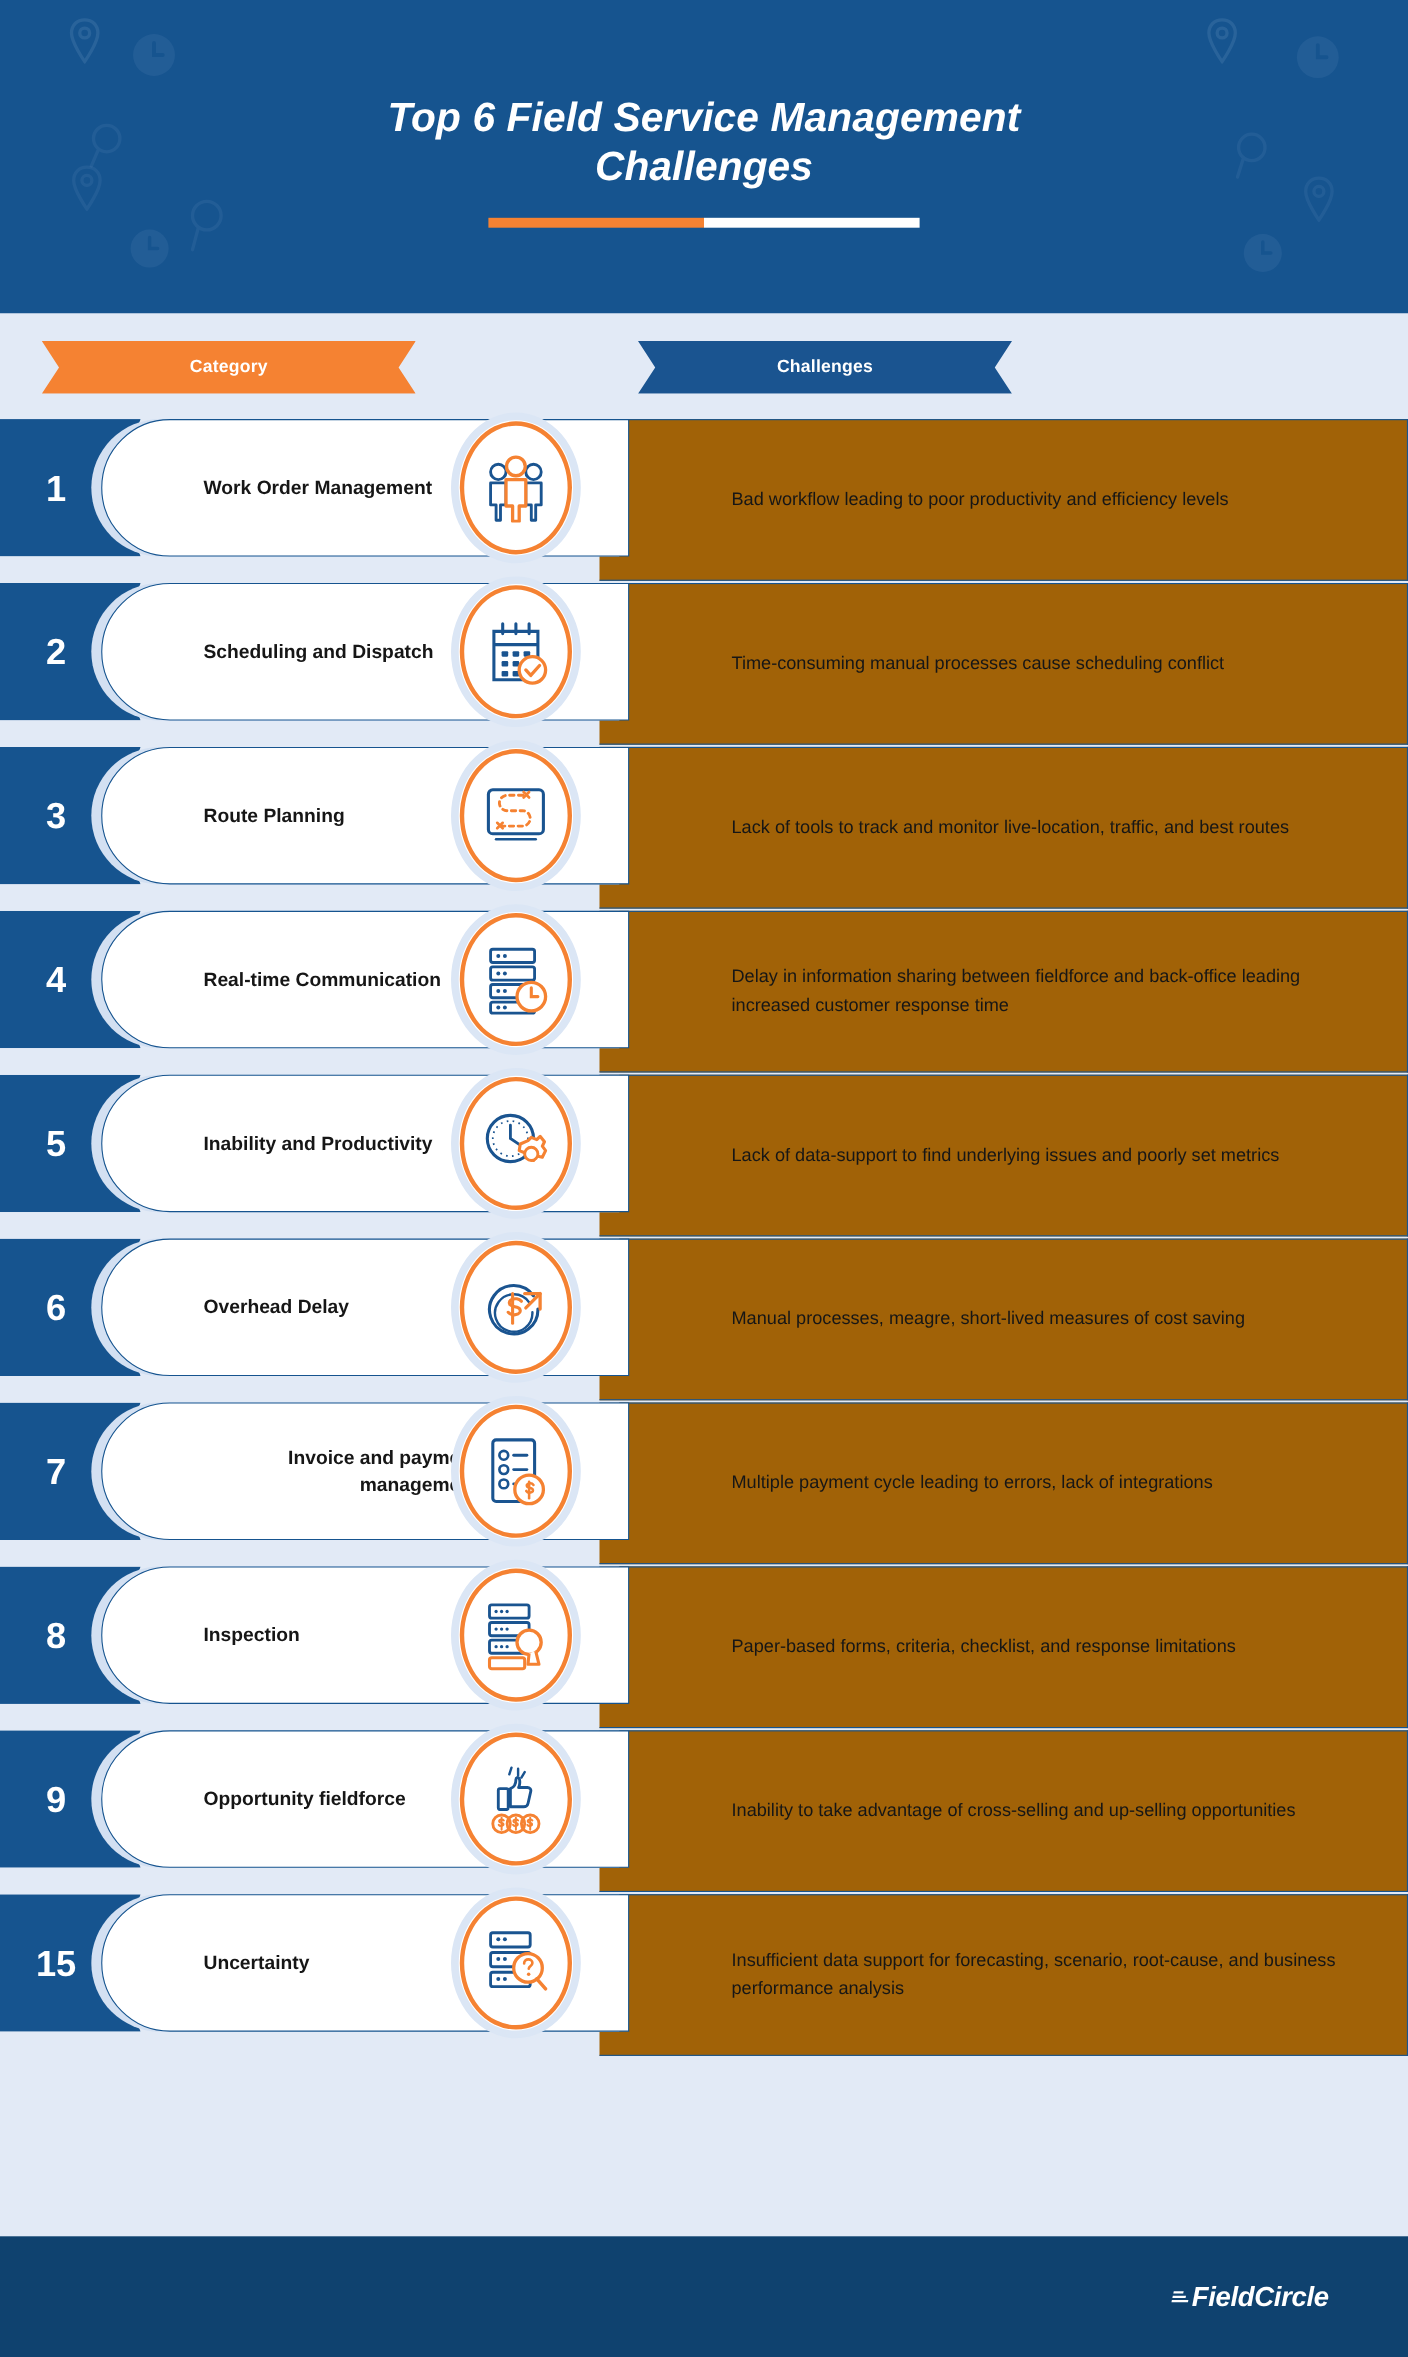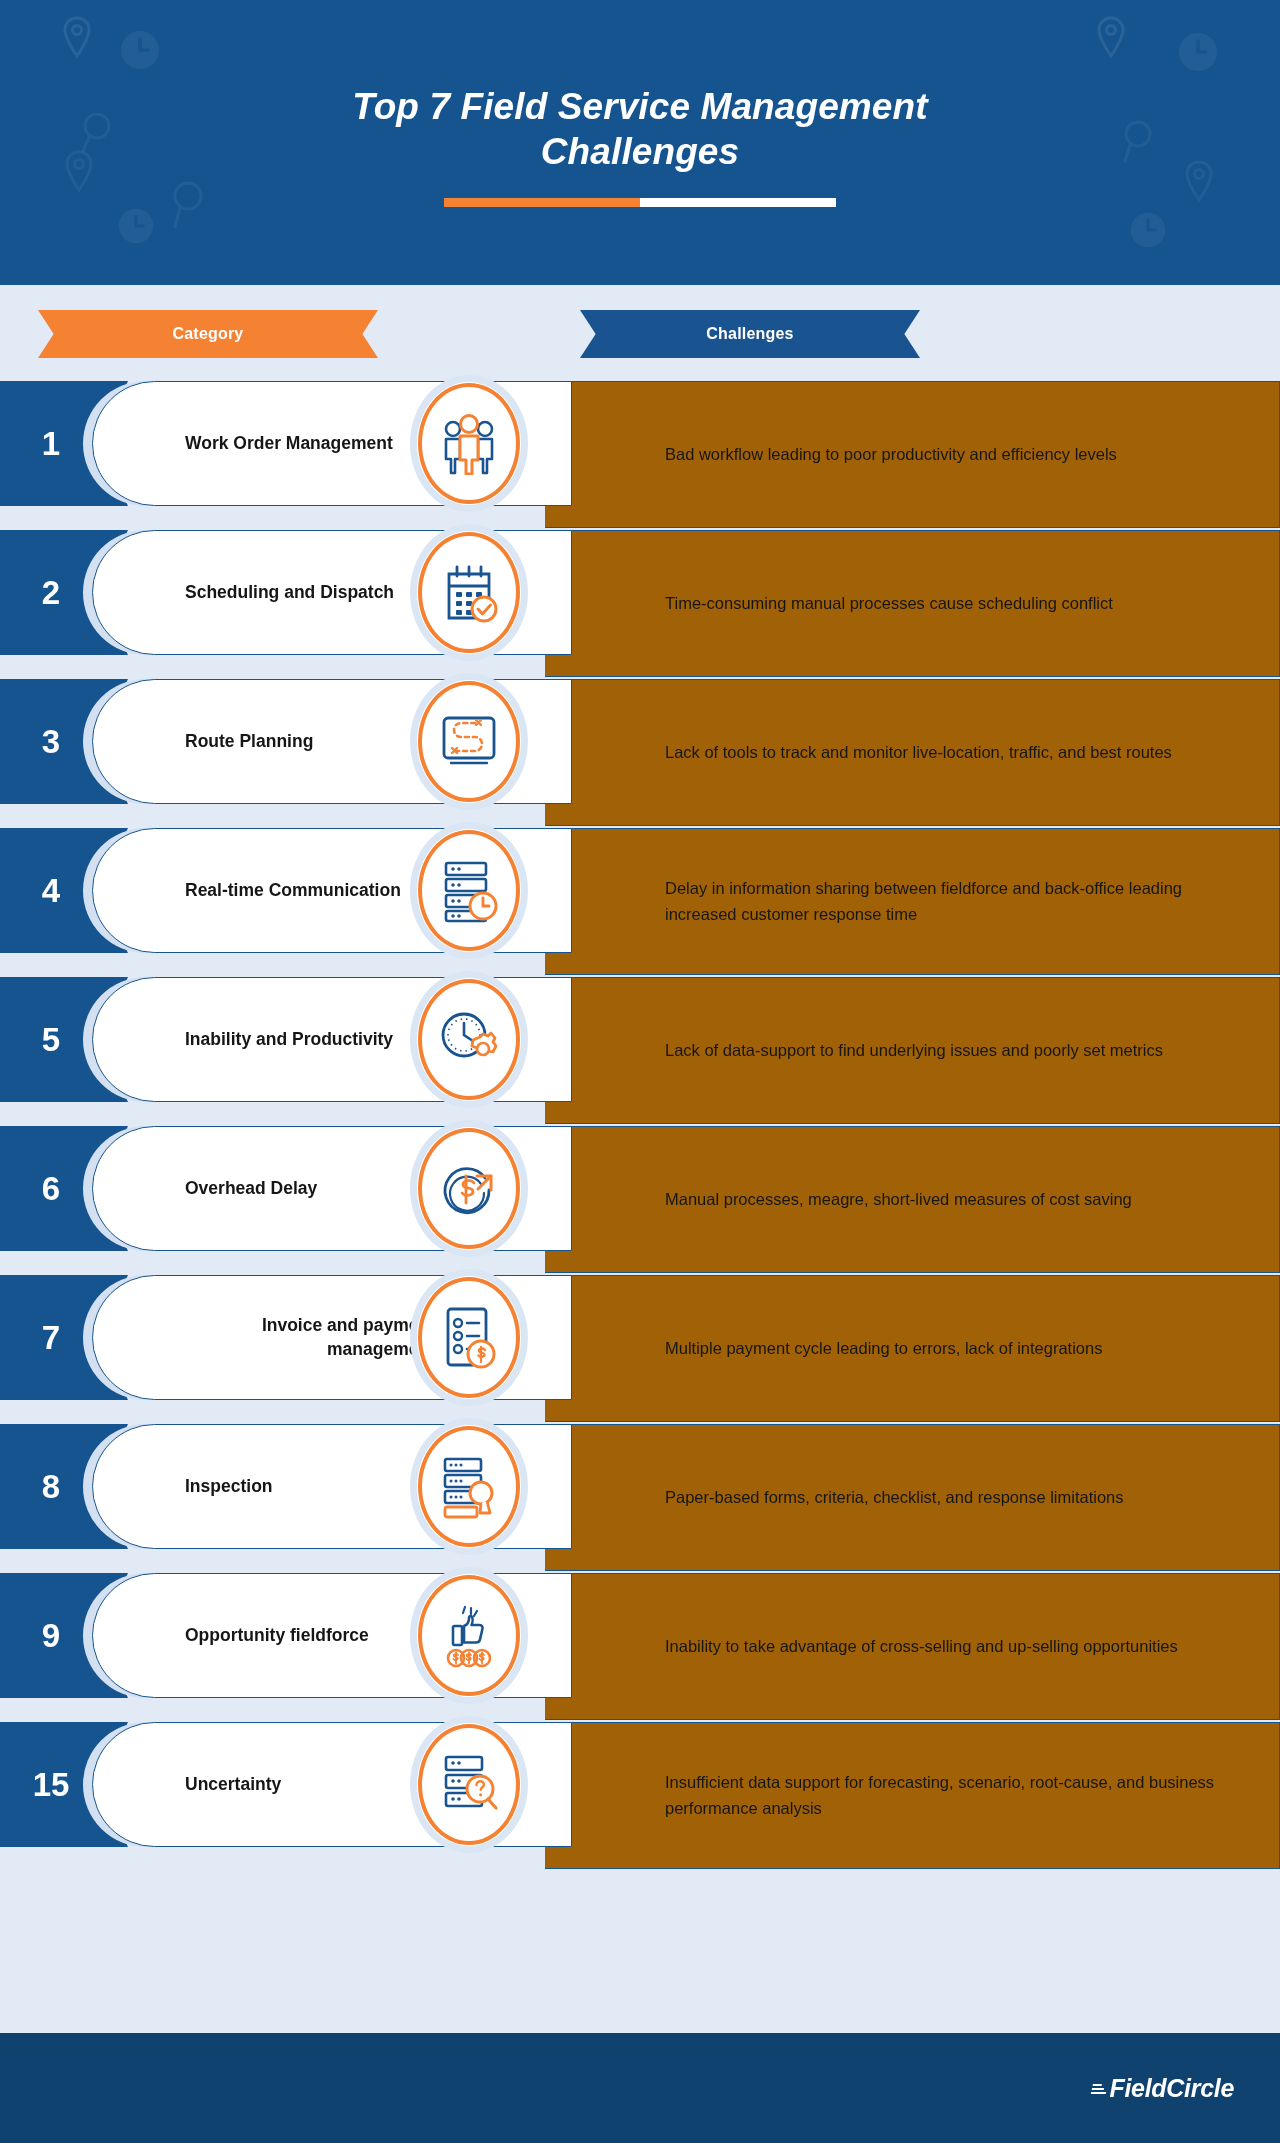--- a/index.html
+++ b/index.html
@@ -213,22 +213,23 @@
     left: 0;
     bottom: 0;
     width: 1280px;
     height: 110px;
     background: #0f426f;
     display: flex;
     align-items: center;
     justify-content: flex-end;
   }
   .logo {
-    margin-right: 46px;
-    display: flex;
+    margin-right: 72px;
+    display: flex;
+    align-items: center;
   }
   .logo-lines {
     display: inline-flex;
     flex-direction: column;
     justify-content: center;
     gap: 2px;
     margin-right: 2px;
     transform: skewX(-12deg);
   }
   .logo-lines i {
@@ -316,21 +317,21 @@
           </svg>
       </span>
       <span class="deco" style="left:1128px;top:210px;">
         <svg width="40" height="40" viewBox="0 0 44 44">
             <circle cx="22" cy="22" r="19" fill="#5b87b8"></circle>
             <path d="M22 11v11h8" stroke="#16548f" stroke-width="3.5" fill="none" stroke-linecap="round"></path>
           </svg>
       </span>
     </div>
     <div class="header-inner">
-      <div class="header-title">Top 7 Field Service Management Challenges</div>
+      <div class="header-title">Top 6 Field Service Management Challenges</div>
       <div class="rule-wrap">
         <span class="rule-orange"></span>
         <span class="rule-white"></span>
       </div>
     </div>
   </div>
 
   <div class="ribbons">
     <div class="ribbon cat">
       <span>Category</span>

